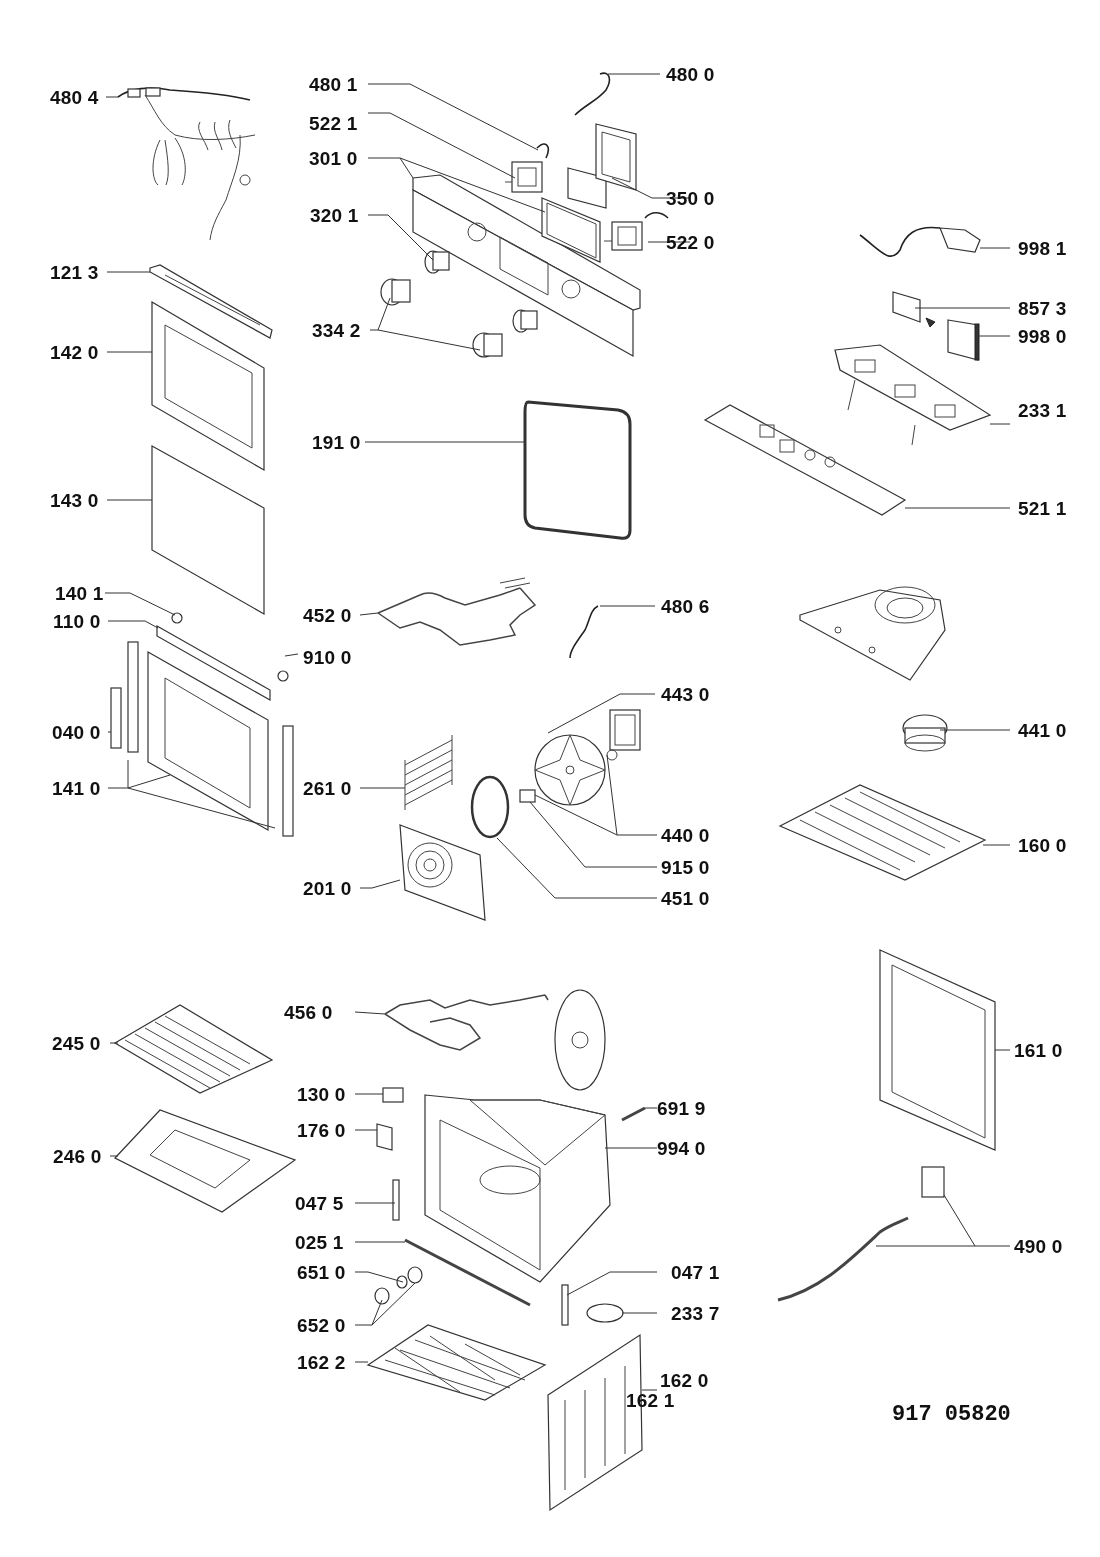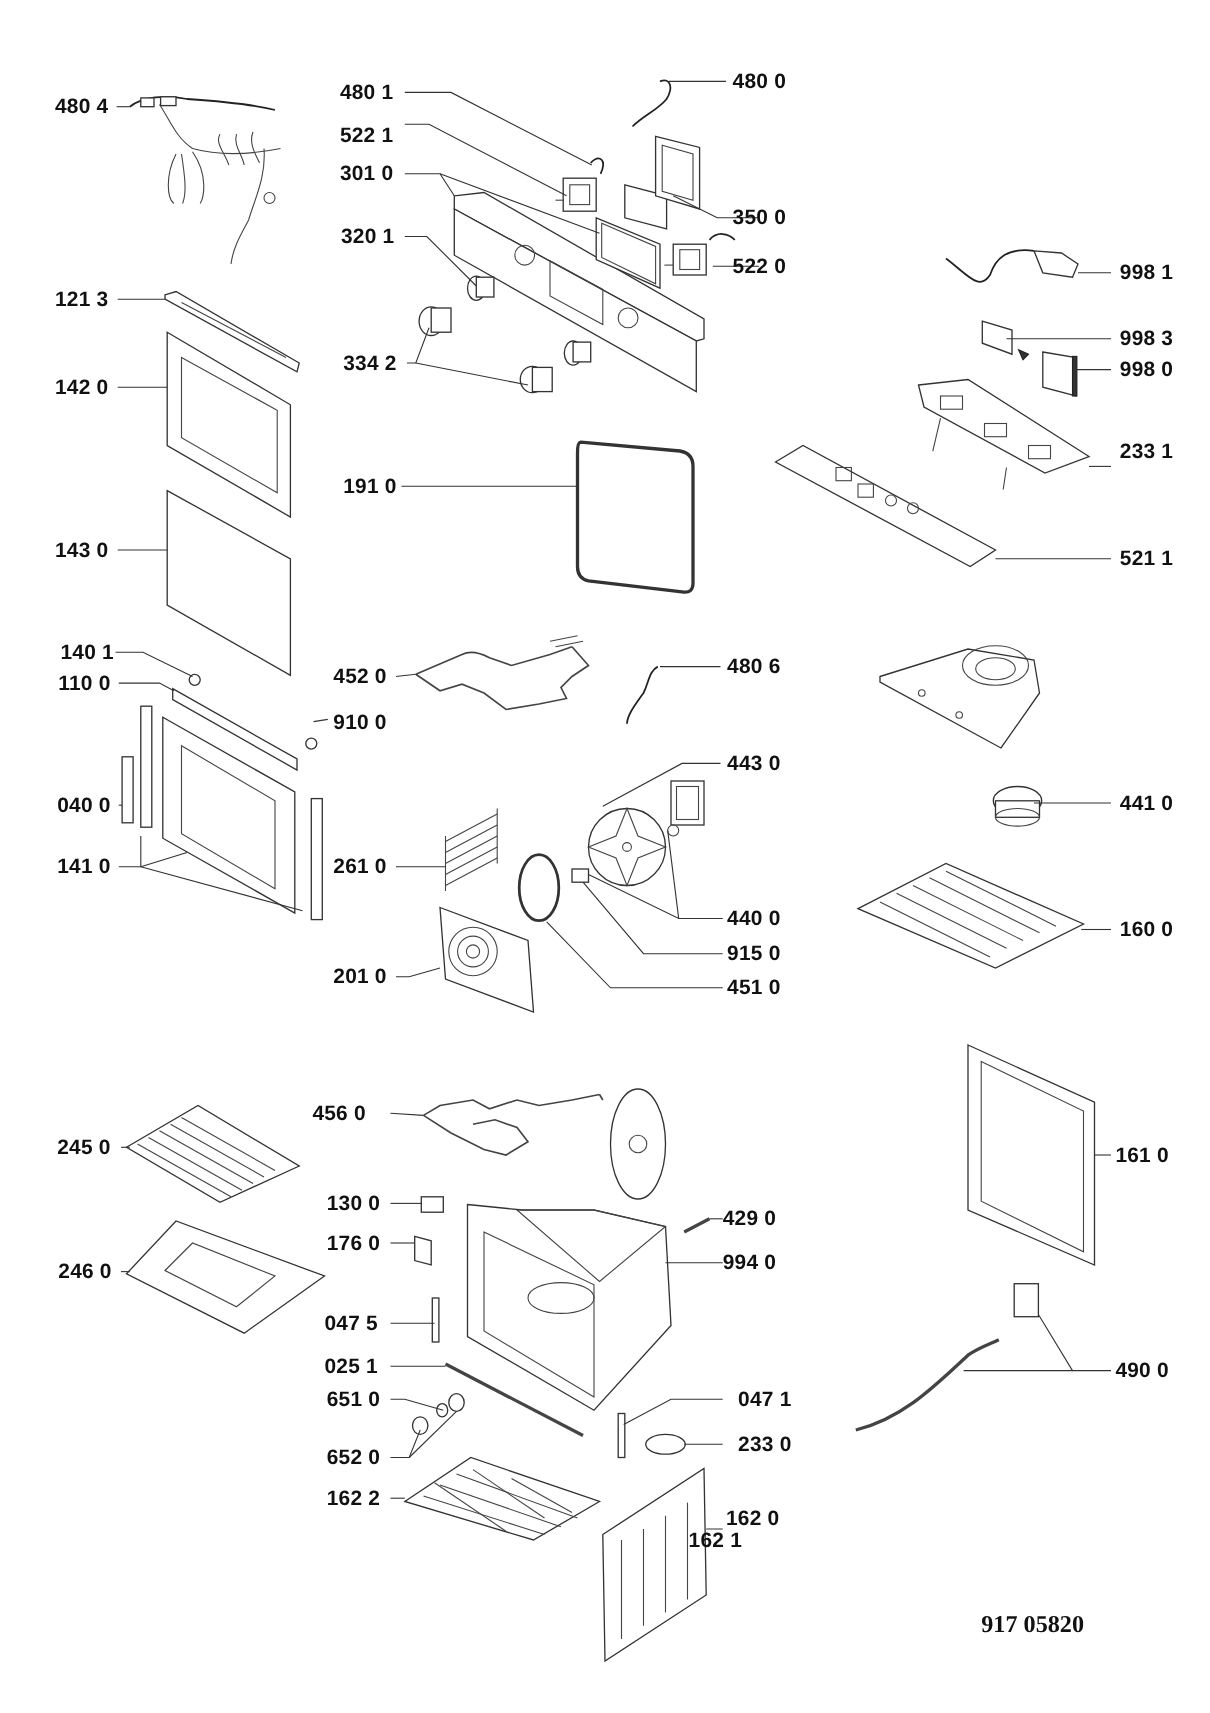--- a/index.html
+++ b/index.html
@@ -1,22 +1,22 @@
 <!DOCTYPE html>
 <html><head>
 <meta charset="utf-8">
 <style>
   html, body { margin: 0; padding: 0; background: #ffffff; }
   body { width: 1100px; height: 1557px; position: relative; overflow: hidden;
          font-family: "Liberation Sans", sans-serif; }
   #diagram { position: absolute; left: 0; top: 0; width: 1100px; height: 1557px; }
   .label { position: absolute; font-family: "Liberation Sans", sans-serif; font-weight: bold;
            font-size: 19px; color: #111; white-space: nowrap; line-height: 1; letter-spacing: 0.2px; }
-  .docnum { position: absolute; left: 892px; top: 1464px; font-weight: bold; font-size: 22px;
-            color: #111; font-family: Liberation Serif, serif; }
+  .docnum { position: absolute; left: 892px; top: 1402px; font-weight: bold; font-size: 22px;
+            color: #111; font-family: Liberation Mono, monospace; }
   svg .part { fill: #fff; stroke: #333; stroke-width: 1.2; }
   svg .thin { fill: none; stroke: #444; stroke-width: 1; }
   svg .leader { fill: none; stroke: #333; stroke-width: 1; }
   svg .dark { fill: #333; stroke: #222; stroke-width: 1; }
   svg .wire { fill: none; stroke: #222; stroke-width: 1.6; }
 </style>
 </head>
 <body>
 
 <svg id="diagram" viewBox="0 0 1100 1557" xmlns="http://www.w3.org/2000/svg">
@@ -333,21 +333,21 @@
 <div class="label" style="left:50px;top:88px">480 4</div>
 <div class="label" style="left:309px;top:75px">480 1</div>
 <div class="label" style="left:309px;top:114px">522 1</div>
 <div class="label" style="left:309px;top:149px">301 0</div>
 <div class="label" style="left:310px;top:206px">320 1</div>
 <div class="label" style="left:312px;top:321px">334 2</div>
 <div class="label" style="left:666px;top:65px">480 0</div>
 <div class="label" style="left:666px;top:189px">350 0</div>
 <div class="label" style="left:666px;top:233px">522 0</div>
 <div class="label" style="left:1018px;top:239px">998 1</div>
-<div class="label" style="left:1018px;top:299px">998 3</div>
+<div class="label" style="left:1018px;top:299px">857 3</div>
 <div class="label" style="left:1018px;top:327px">998 0</div>
 <div class="label" style="left:1018px;top:401px">233 1</div>
 <div class="label" style="left:1018px;top:499px">521 1</div>
 
 <div class="label" style="left:50px;top:263px">121 3</div>
 <div class="label" style="left:50px;top:343px">142 0</div>
 <div class="label" style="left:50px;top:491px">143 0</div>
 <div class="label" style="left:312px;top:433px">191 0</div>
 <div class="label" style="left:55px;top:584px">140 1</div>
 <div class="label" style="left:53px;top:612px">110 0</div>
@@ -362,28 +362,28 @@
 <div class="label" style="left:661px;top:826px">440 0</div>
 <div class="label" style="left:661px;top:858px">915 0</div>
 <div class="label" style="left:303px;top:879px">201 0</div>
 <div class="label" style="left:661px;top:889px">451 0</div>
 <div class="label" style="left:1018px;top:836px">160 0</div>
 
 <div class="label" style="left:284px;top:1003px">456 0</div>
 <div class="label" style="left:52px;top:1034px">245 0</div>
 <div class="label" style="left:1014px;top:1041px">161 0</div>
 <div class="label" style="left:297px;top:1085px">130 0</div>
-<div class="label" style="left:657px;top:1099px">429 0</div>
+<div class="label" style="left:657px;top:1099px">691 9</div>
 <div class="label" style="left:297px;top:1121px">176 0</div>
 <div class="label" style="left:657px;top:1139px">994 0</div>
 <div class="label" style="left:53px;top:1147px">246 0</div>
 <div class="label" style="left:295px;top:1194px">047 5</div>
 <div class="label" style="left:295px;top:1233px">025 1</div>
 <div class="label" style="left:671px;top:1263px">047 1</div>
 <div class="label" style="left:297px;top:1263px">651 0</div>
-<div class="label" style="left:671px;top:1304px">233 0</div>
+<div class="label" style="left:671px;top:1304px">233 7</div>
 <div class="label" style="left:297px;top:1316px">652 0</div>
 <div class="label" style="left:297px;top:1353px">162 2</div>
 <div class="label" style="left:660px;top:1371px">162 0</div>
 <div class="label" style="left:626px;top:1391px">162 1</div>
 <div class="label" style="left:1014px;top:1237px">490 0</div>
 
 <div class="docnum">917 05820</div>
 
 </body></html>

